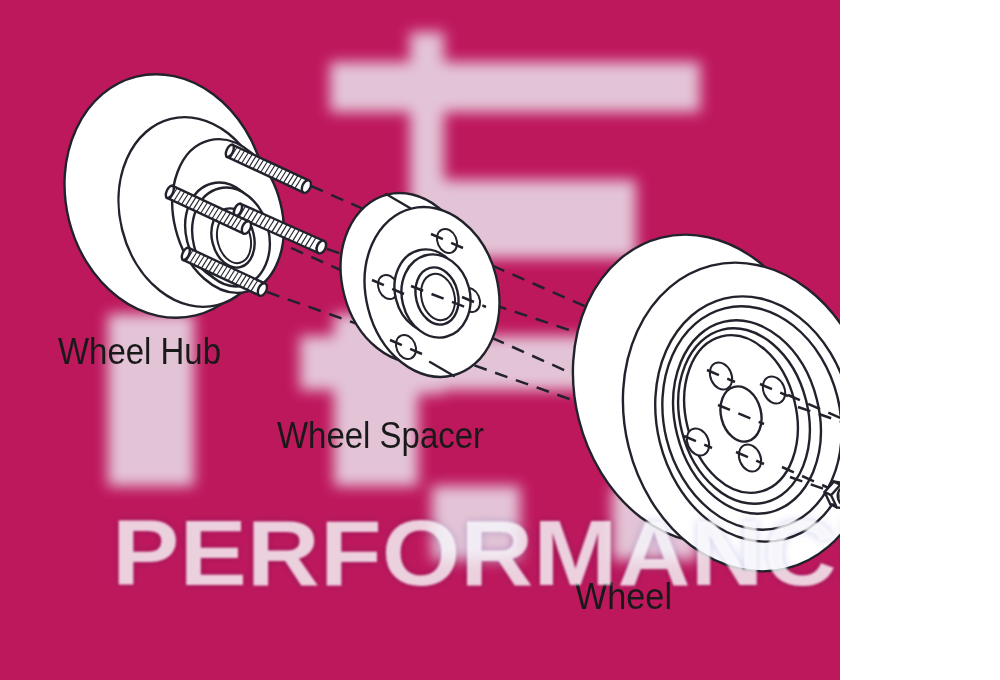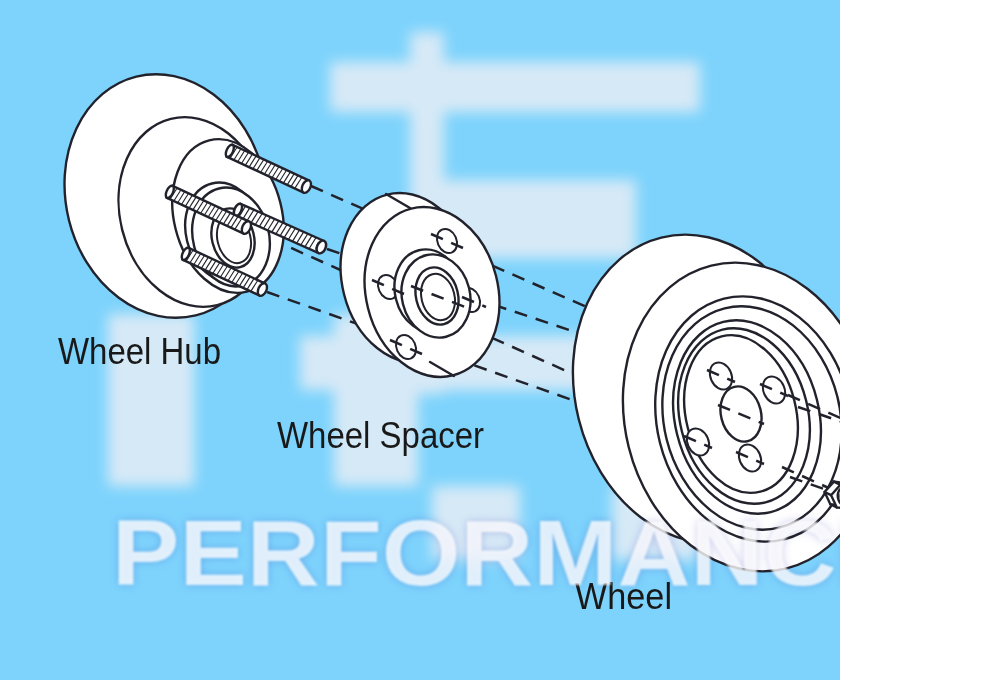--- a/index.html
+++ b/index.html
@@ -1,16 +1,16 @@
 <!DOCTYPE html>
 <html><head>
 <meta charset="utf-8">
 <style>
   html,body{margin:0;padding:0;background:#ffffff;}
-  .stage{position:relative;width:840px;height:680px;overflow:hidden;background:#7dd3fc;}
+  .stage{position:relative;width:840px;height:680px;overflow:hidden;background:#be185d;}
   svg{position:absolute;left:0;top:0;}
   .ink{stroke:#22222c;stroke-width:2.4;fill:none;stroke-linecap:round;}
   .solid{fill:#ffffff;stroke:#22222c;stroke-width:2.4;}
   .hole{fill:#ffffff;stroke:#22222c;stroke-width:2;}
   .thin{stroke-width:2;}
   .dash{stroke:#22222c;stroke-width:2.5;stroke-dasharray:13 9;fill:none;}
   .tick{stroke:#22222c;stroke-width:1.1;}
   .label{font-family:"Liberation Sans",sans-serif;font-size:37px;fill:#191919;}
   .wm{font-family:"Liberation Sans",sans-serif;font-size:92px;font-weight:bold;}
   .wm-halo{mix-blend-mode:multiply;opacity:0.95;}

